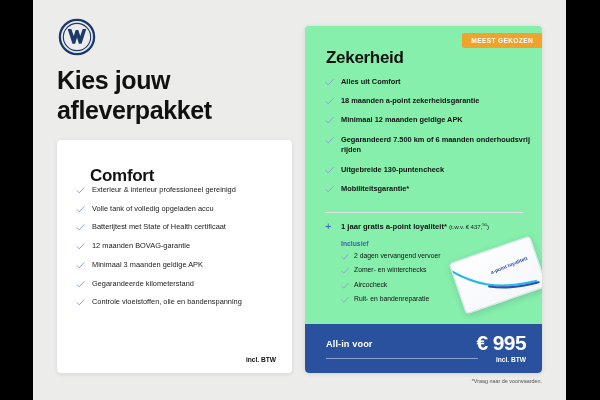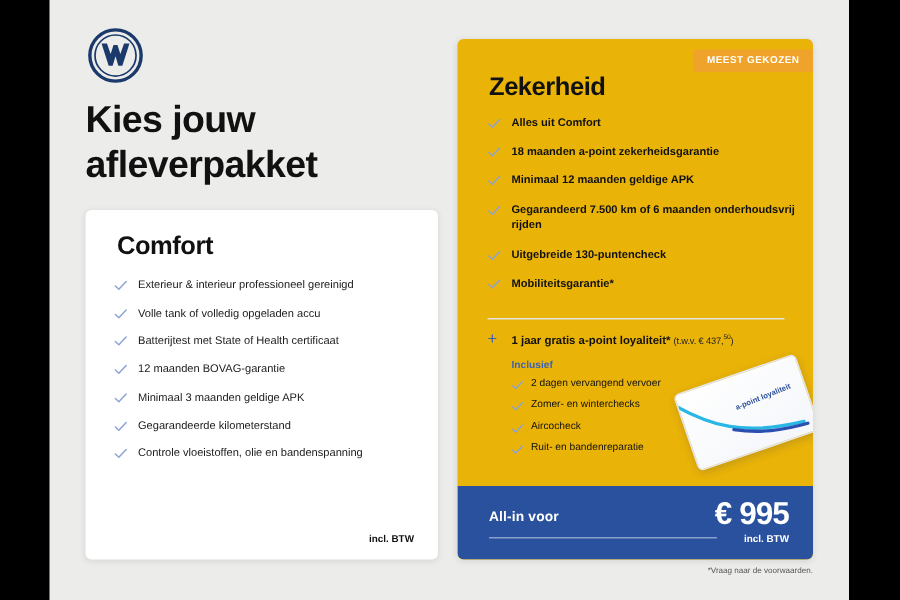--- a/index.html
+++ b/index.html
@@ -25,21 +25,21 @@
     font-size:25px;line-height:1.18;font-weight:700;color:#111;
     letter-spacing:-0.4px;
   }
 
   .card-comfort{
     position:absolute;left:24px;top:140px;width:235px;height:233px;
     background:#fff;border-radius:4px;
     box-shadow:0 1px 4px rgba(0,0,0,.10);
   }
   .card-comfort h2{
-    margin:0;position:absolute;left:21px;top:14px;
+    margin:12px;position:absolute;left:21px;top:14px;
     font-size:17px;font-weight:700;color:#111;letter-spacing:-0.3px;
   }
   .list{position:absolute;left:19px;top:45px;width:202px;}
   .li{
     position:relative;padding-left:16px;margin-bottom:8px;
     font-size:7.4px;line-height:1.45;color:#1a1a1a;
   }
   .chk{
     position:absolute;left:0;top:1px;width:9px;height:9px;
     display:block;
@@ -47,21 +47,21 @@
   .price-block{position:absolute;right:16px;bottom:10px;text-align:right;}
   .price-main{
     font-size:21px;font-weight:700;color:#111;letter-spacing:-0.6px;
     line-height:1;white-space:nowrap;
   }
   .price-sub{font-size:6.6px;color:#111;margin-top:3px;font-weight:700;}
 
   
   .card-zeker{
     position:absolute;left:272px;top:26px;width:237px;height:347px;
-    background:#eab308;border-radius:4px;
+    background:#86efac;border-radius:4px;
     box-shadow:0 1px 5px rgba(0,0,0,.11);
     overflow:hidden;
   }
   .badge{
     position:absolute;right:0;top:7px;
     background:#f0a32a;color:#fff;
     font-size:6.6px;font-weight:700;letter-spacing:.35px;
     padding:4px 9px 4px 9px;border-radius:2px 0 0 2px;
     white-space:nowrap;
   }

